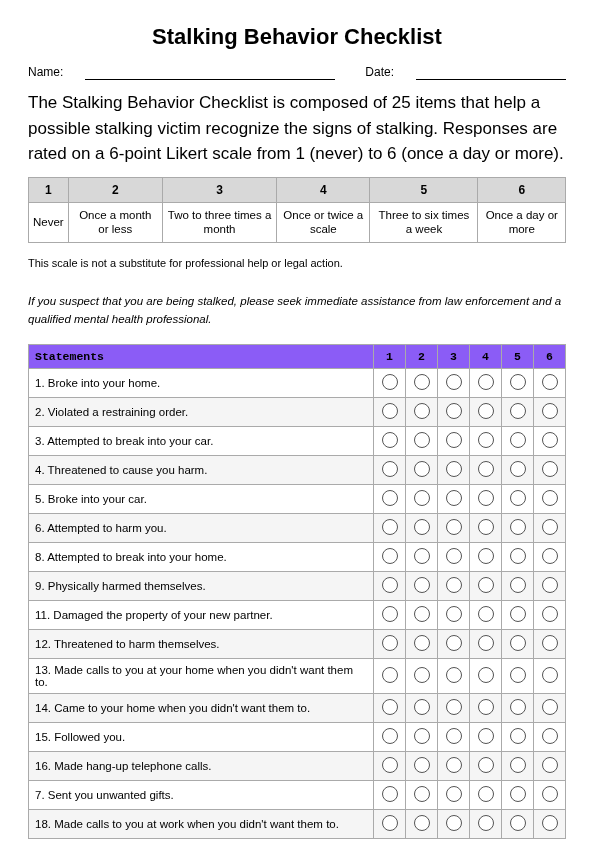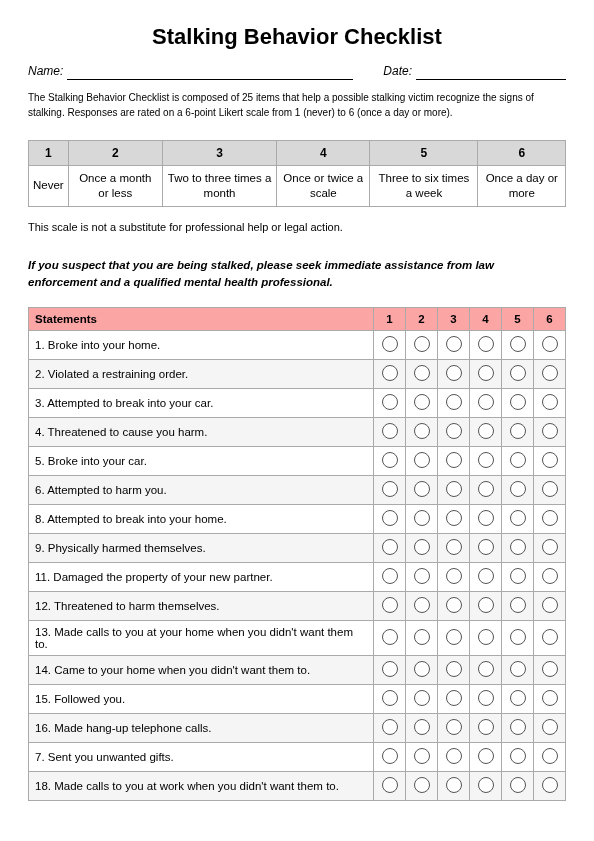--- a/index.html
+++ b/index.html
@@ -19,36 +19,36 @@
       margin-bottom: 14px;
     }
     .name-date-row {
       display: flex;
       align-items: center;
       gap: 30px;
       margin-bottom: 10px;
     }
     .name-date-row .field-group {
       display: flex;
-      gap: 4px;
-      font-style: italic;
+      align-items: center;
+      gap: 22px;
     }
     .name-date-row .field-group.name { flex: 1; }
     .name-date-row .field-group.date { flex: 0 0 auto; }
     .underline {
       border-bottom: 1px solid #000;
       flex: 1;
       height: 16px;
       min-width: 120px;
     }
     .name-underline { min-width: 230px; }
     .date-underline { min-width: 150px; }
     .description {
-      font-size: 10px;
-      margin-bottom: 20px;
+      font-size: 17px;
+      margin-bottom: 10px;
       line-height: 1.5;
     }
     
     .scale-table {
       width: 100%;
       border-collapse: collapse;
       margin-bottom: 14px;
       font-size: 11.5px;
     }
     .scale-table th, .scale-table td {
@@ -66,40 +66,41 @@
       background: #fff;
       line-height: 1.3;
     }
     .notice {
       font-size: 11px;
       margin-bottom: 8px;
     }
     .notice-bold {
       font-size: 11.5px;
       font-style: italic;
-      font-weight: bold;
+      font-weight: normal;
       margin-bottom: 16px;
       line-height: 1.5;
       margin-top: 24px;
     }
     
     .statements-table {
       width: 100%;
       border-collapse: collapse;
       font-size: 11.5px;
     }
     .statements-table th, .statements-table td {
       border: 1px solid #aaa;
       padding: 5px 6px;
       vertical-align: middle;
     }
     .statements-table thead th {
-      background: #fca5a5;
+      background: #8b5cf6;
       font-weight: bold;
       text-align: center;
+      font-family: Liberation Mono, monospace;
     }
     .statements-table thead th.stmt-col {
       text-align: left;
     }
     .statements-table tbody tr:nth-child(even) {
       background: #f5f5f5;
     }
     .statements-table tbody tr:nth-child(odd) {
       background: #fff;
     }

